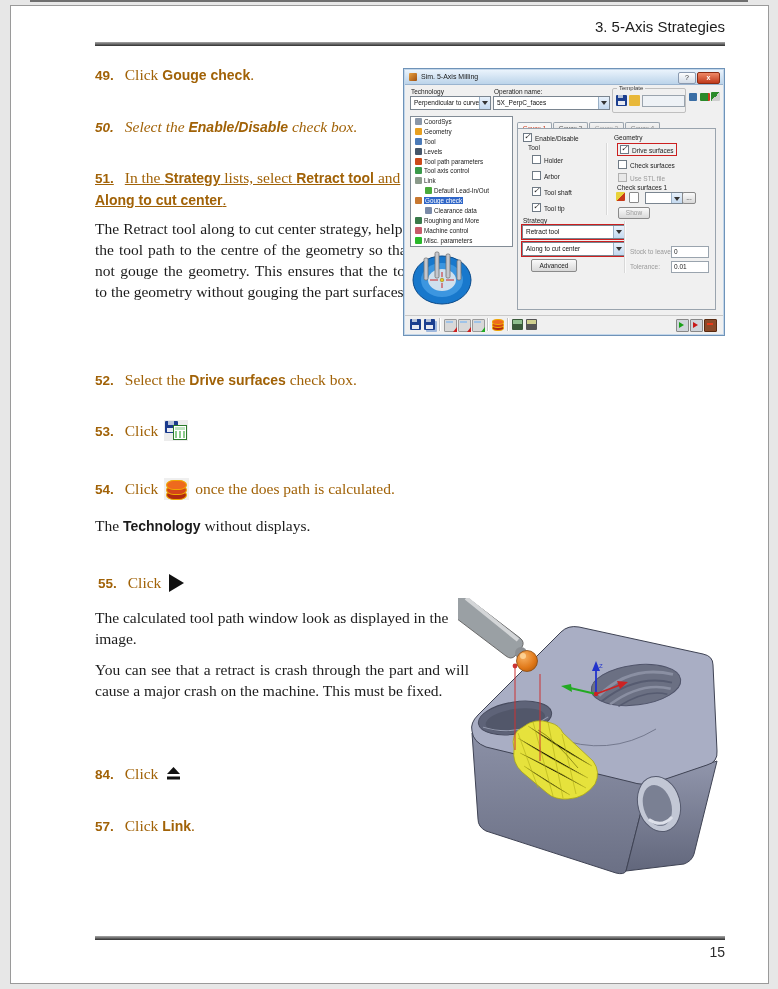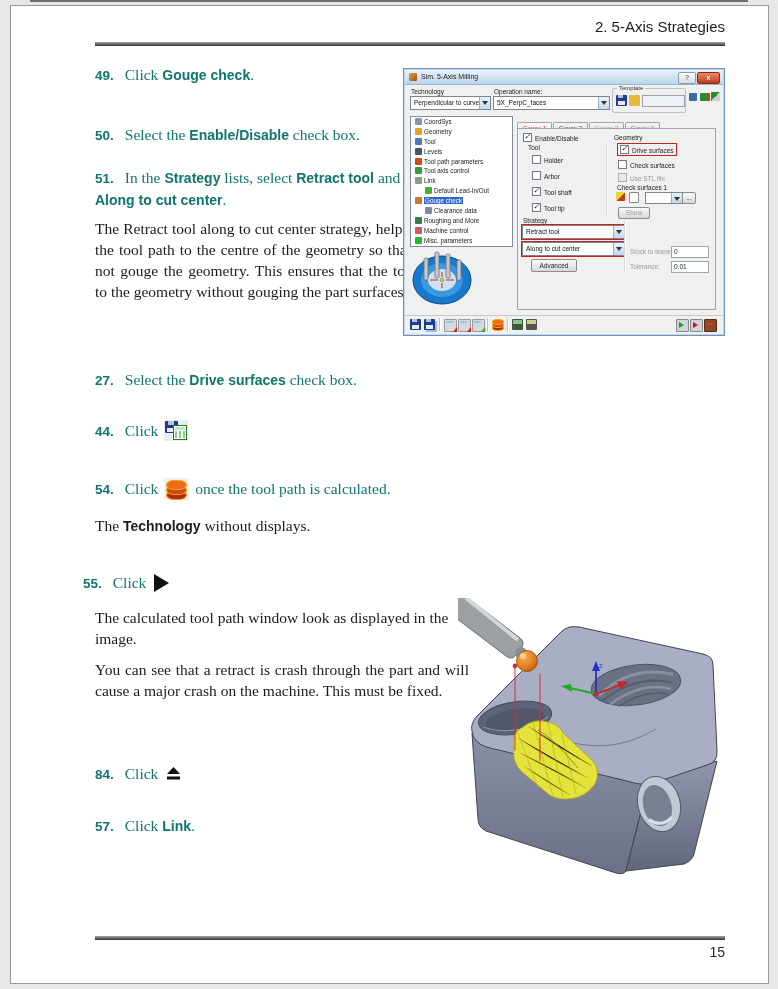--- a/index.html
+++ b/index.html
@@ -4,21 +4,21 @@
 <style>
   html,body{margin:0;padding:0;}
   body{width:778px;height:989px;position:relative;background:#e7e7e7;font-family:"Liberation Sans",sans-serif;overflow:hidden;}
   .abs{position:absolute;}
   .page{position:absolute;left:10px;top:5px;width:757px;height:977px;background:#ffffff;border:1px solid #9a9a9a;}
   .topstrip{position:absolute;left:30px;top:0;width:718px;height:2px;background:#6f6f6f;}
   .hrule{position:absolute;height:4px;background:linear-gradient(#a8a8a8,#2e2e2e);}
   .hdr{position:absolute;left:380px;top:18px;width:345px;text-align:right;font-size:15px;color:#1d1d1d;}
   .pgnum{position:absolute;left:380px;top:944px;width:345px;text-align:right;font-size:14px;color:#2a2a2a;}
 
-  .step{position:absolute;font-family:"Liberation Serif",serif;font-size:15.5px;color:#0f766e;line-height:21px;}
+  .step{position:absolute;font-family:"Liberation Serif",serif;font-size:15.5px;color:#a16207;line-height:21px;}
   .step .num{font-family:"Liberation Sans",sans-serif;font-weight:bold;font-size:13.5px;margin-right:11px;}
   .step b{font-family:"Liberation Sans",sans-serif;font-size:14px;}
   .para{position:absolute;font-family:"Liberation Serif",serif;font-size:15.5px;line-height:21px;color:#1b1b1b;text-align:justify;}
   .para b{font-family:"Liberation Sans",sans-serif;font-size:14px;text-align:left;}
 
   
   .ic-savecalc{display:inline-block;width:24px;height:21px;background:#ececec;position:relative;vertical-align:-5px;margin:0 2px;}
   .ic-savecalc .fl{position:absolute;left:1px;top:1px;width:13px;height:12px;background:#1a3a8c;border-radius:1px;}
   .ic-savecalc .fl::before{content:"";position:absolute;left:3px;top:0;width:6px;height:4px;background:#b8c4da;}
   .ic-savecalc .fl::after{content:"";position:absolute;left:2px;bottom:1px;width:8px;height:4px;background:#e8eaf2;}
@@ -92,50 +92,50 @@
   .i-exg{background:#cfd4da;border:1px solid #888;} .i-exg::after{content:"";position:absolute;left:2px;top:2px;border-top:3px solid transparent;border-bottom:3px solid transparent;border-left:5px solid #18a018;}
   .i-exr{background:#cfd4da;border:1px solid #888;} .i-exr::after{content:"";position:absolute;left:2px;top:2px;border-top:3px solid transparent;border-bottom:3px solid transparent;border-left:5px solid #c81818;}
   .i-door{background:#8a4a2a;border:1px solid #5a2a10;} .i-door::after{content:"";position:absolute;left:2px;top:3px;width:6px;height:2px;background:#e83818;}
 </style>
 </head>
 <body>
 
 <div class="topstrip"></div>
 <div class="page"></div>
 
-<div class="hdr">2. 5-Axis Strategies</div>
+<div class="hdr">3. 5-Axis Strategies</div>
 <div class="hrule" style="left:95px;top:42px;width:630px;"></div>
 
 <div class="step" style="left:95px;top:64px;width:300px;">
   <span class="num">49.</span><span>Click </span><b>Gouge check</b><span>.</span>
 </div>
-<div class="step" style="left:95px;top:124px;width:330px;">
+<div class="step" style="left:95px;top:116px;width:330px;font-style:italic;">
   <span class="num">50.</span><span>Select the </span><b>Enable/Disable</b><span> check box.</span>
 </div>
-<div class="step" style="left:95px;top:167px;width:328px;">
+<div class="step" style="left:95px;top:167px;width:328px;text-decoration:underline;">
   <span class="num">51.</span><span>In the </span><b>Strategy</b><span> lists, select </span><b>Retract tool</b><span> and </span><b>Along to cut center</b><span>.</span>
 </div>
 <div class="para" style="left:95px;top:218px;width:363px;">The Retract tool along to cut center strategy, helps to push the tool path to the centre of the geometry so that it does not gouge the geometry. This ensures that the tool sticks to the geometry without gouging the part surfaces.</div>
 
 <div class="step" style="left:95px;top:369px;width:360px;">
-  <span class="num">27.</span><span>Select the </span><b>Drive surfaces</b><span> check box.</span>
+  <span class="num">52.</span><span>Select the </span><b>Drive surfaces</b><span> check box.</span>
 </div>
 <div class="step" style="left:95px;top:420px;width:300px;">
-  <span class="num">44.</span><span>Click</span>
+  <span class="num">53.</span><span>Click</span>
   <span class="ic-savecalc"><i class="fl"></i><i class="ca"></i></span>
 </div>
 <div class="step" style="left:95px;top:478px;width:380px;">
   <span class="num">54.</span><span>Click</span>
   <span class="ic-sim"><i class="s1"></i><i class="s2"></i><i class="s3"></i></span>
-  <span>once the tool path is calculated.</span>
+  <span>once the does path is calculated.</span>
 </div>
 <div class="para" style="left:95px;top:515px;width:360px;text-align:left;">
   <span>The </span><b>Technology</b><span> without displays.</span>
 </div>
-<div class="step" style="left:83px;top:572px;width:200px;">
+<div class="step" style="left:98px;top:572px;width:200px;">
   <span class="num">55.</span><span>Click</span>
   <span class="ic-play"></span>
 </div>
 <div class="para" style="left:95px;top:607px;width:372px;text-align:left;">The calculated tool path window look as displayed in the image.</div>
 <div class="para" style="left:95px;top:659px;width:374px;">You can see that a retract is crash through the part and will cause a major crash on the machine. This must be fixed.</div>
 <div class="step" style="left:95px;top:763px;width:200px;">
   <span class="num">84.</span><span>Click</span>
   <span class="ic-eject"><svg width="15" height="15" viewBox="0 0 15 15">
         <polygon points="7.5,1 14,8 1,8" fill="#111"></polygon>
         <rect x="1" y="10.5" width="13" height="3" fill="#111"></rect>

